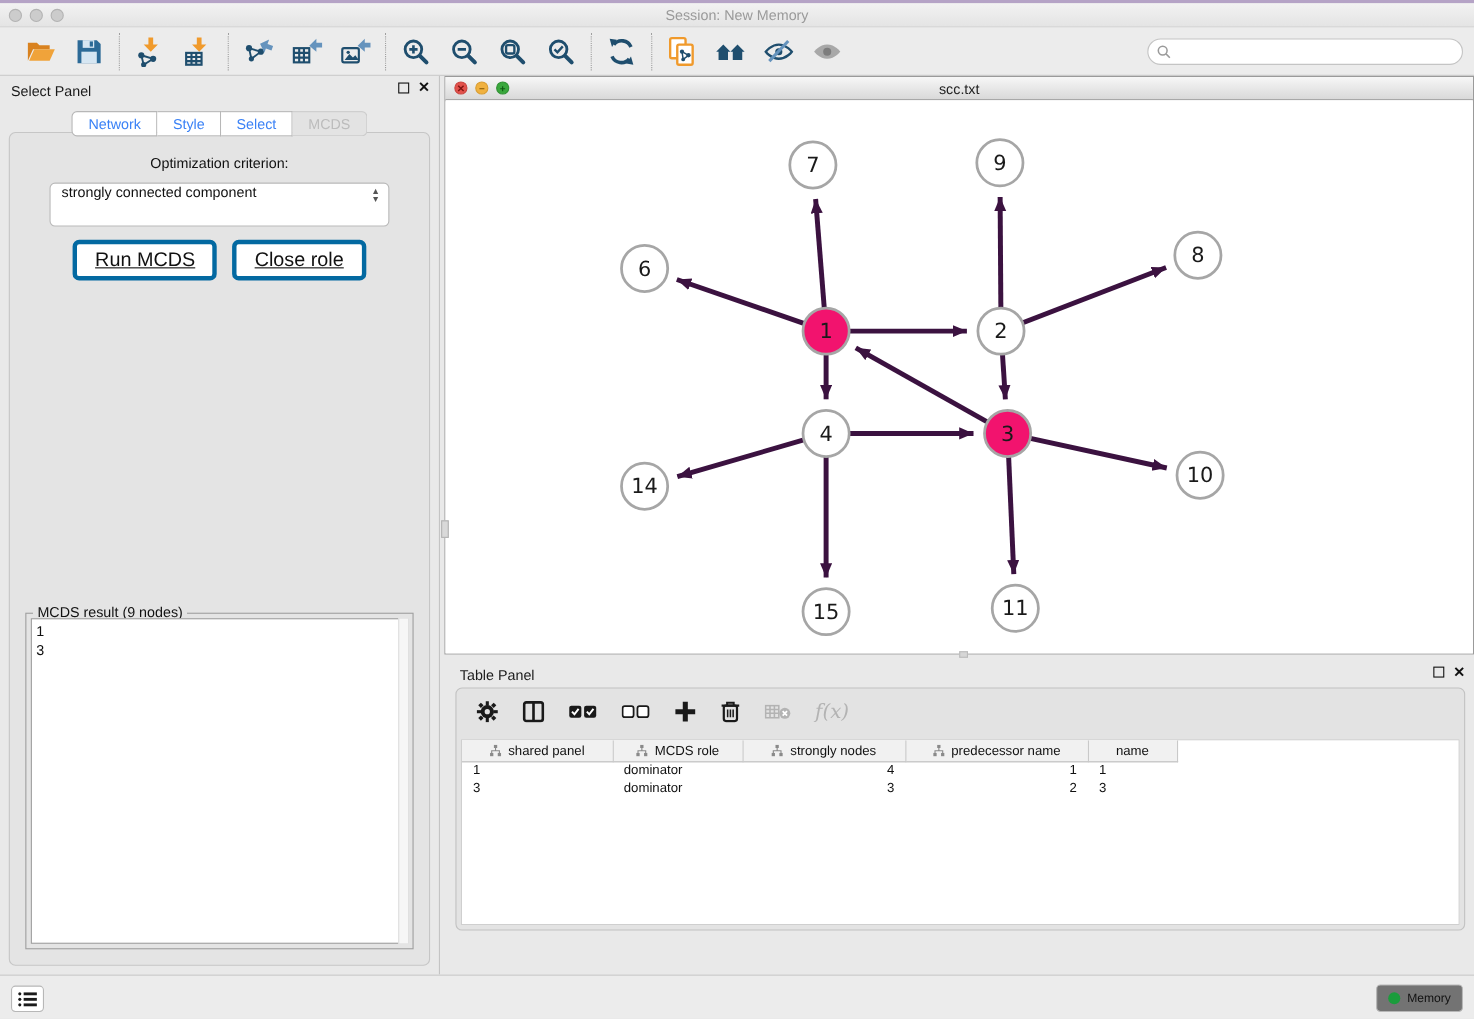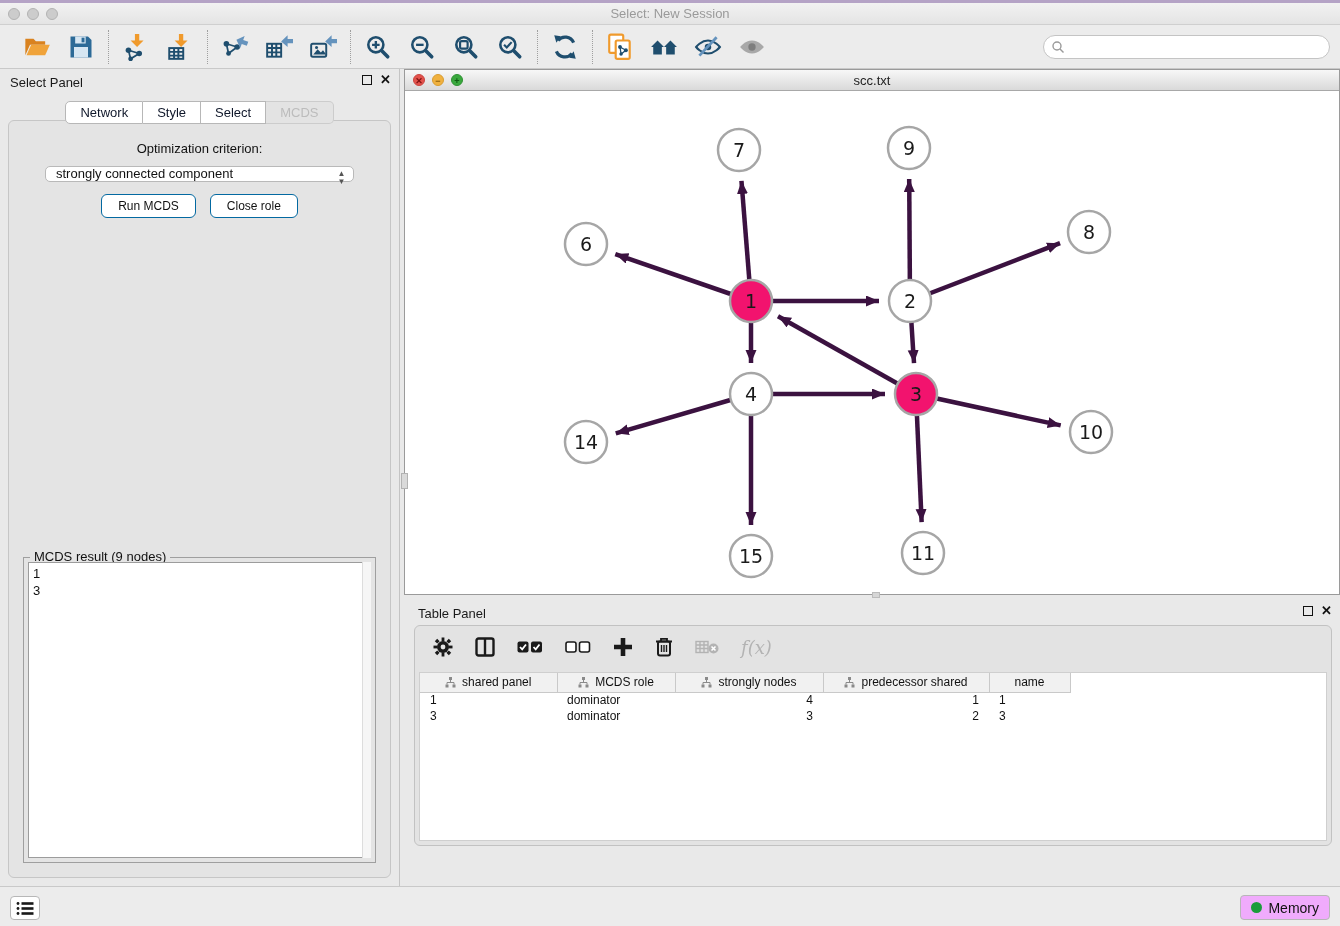--- a/index.html
+++ b/index.html
@@ -22,30 +22,30 @@
   .searchbox { width:287px; height:24px; background:#fff; border:1px solid #c4c4c4; border-radius:12px; display:flex; align-items:center; padding-left:7px; }
   .searchbox input { border:none; outline:none; flex:1; height:20px; font-size:13px; background:transparent; }
 
   
   .control-panel { position:absolute; left:0; top:66px; width:400px; bottom:40px; background:#e9e9e9; border-right:1px solid #c4c4c4; }
   .panel-header { position:relative; height:26px; padding:6px 10px 0 10px; font-size:13px; color:#1a1a1a; }
   .panel-header .hicons { position:absolute; right:8px; top:6px; display:flex; gap:8px; align-items:center; }
   .float-btn { width:10px; height:10px; border:1.6px solid #111; display:inline-block; }
   .close-btn { font-size:13px; font-weight:bold; color:#111; line-height:10px; }
   .cp-tabs { position:relative; z-index:2; display:flex; justify-content:center; margin-top:6px; }
-  .seg { border:1px solid #b7b7b7; background:#fff; color:#0f172a; font-size:13px; padding:3px 14px; border-left-width:0; }
+  .seg { border:1px solid #b7b7b7; background:#fff; color:#3b82f6; font-size:13px; padding:3px 14px; border-left-width:0; }
   .seg:first-child { border-left-width:1px; border-radius:5px 0 0 5px; }
   .seg:last-child { border-radius:0 5px 5px 0; }
   .seg.disabled { background:#e3e3e3; color:#bcbcbc; border-color:#cccccc; }
   .cp-body { position:absolute; left:8px; right:8px; top:51px; bottom:8px; background:#e4e4e4; border:1px solid #c6c6c6; border-radius:6px; }
   .opt-label { text-align:center; margin-top:20px; font-size:13px; color:#111; }
-  .selectbox { position:relative; margin:10px 36px 0 36px; height:16px; background:#fff; border:1px solid #b9b9b9; border-radius:5px; font-size:13px; display:flex; align-items:flex-end; padding:0 24px 0 10px; color:#111; }
+  .selectbox { position:relative; margin:10px 36px 0 36px; height:40px; background:#fff; border:1px solid #b9b9b9; border-radius:5px; font-size:13px; display:flex; align-items:flex-start; padding:0 24px 0 10px; color:#111; }
   .selectbox .stepper { position:absolute; right:5px; top:3px; width:13px; height:17px; color:#555; font-size:8px; line-height:8px; text-align:center; }
   .cp-buttons { display:flex; justify-content:center; gap:14px; margin-top:12px; }
-  .btn { background:#fff; border:1px solid #0369a1; border-radius:6px; font-size:12px; padding:4px 16px; color:#111; }
+  .btn { background:#fff; border:4px solid #0369a1; border-radius:6px; font-size:18px; padding:4px 16px; color:#111;text-decoration:underline; }
   .groupbox { position:absolute; left:6px; right:6px; top:428px; bottom:6px; border:1px solid #9f9f9f; margin:8px; }
   .gb-label { position:absolute; left:6px; top:-9px; background:#e4e4e4; padding:0 4px; font-size:13px; color:#111; }
   .gb-text { position:absolute; inset:4px; background:#fff; border:1px solid #9c9c9c; font-size:13px; line-height:17px; padding:2px 4px; white-space:pre-line; color:#111; }
   .gb-scroll { position:absolute; right:4px; top:4px; bottom:4px; width:9px; background:#f6f6f6; border-left:1px solid #ddd; }
 
   
   .net-frame { position:absolute; left:404px; top:66px; right:0; height:526px; border:1px solid #9a9a9a; background:#fff; }
   .net-title { position:relative; height:21px; background:linear-gradient(#f7f7f7,#d9d9d9); border-bottom:1px solid #a8a8a8; }
   .net-title .title { position:absolute; left:0; right:0; top:3px; text-align:center; font-size:13px; color:#222; }
   .mac-lights { position:absolute; left:8px; top:4px; display:flex; gap:7px; }
@@ -68,35 +68,35 @@
   table.grid th { background:#f1f1f1; border-right:1px solid #c9c9c9; border-bottom:1px solid #c9c9c9; font-weight:normal; height:19px; color:#111; }
   table.grid th .hcell { display:flex; align-items:center; justify-content:center; gap:6px; }
   table.grid td { height:16px; padding:0 10px; color:#111; }
   td.num { text-align:right; }
   .tp-tabs { position:absolute; left:0; right:0; bottom:8px; display:flex; justify-content:center; }
   .tp-tabs .seg { padding:2px 12px; }
 
   
   .statusbar { position:absolute; left:0; bottom:0; right:0; height:40px; background:#ececec; border-top:1px solid #c9c9c9; }
   .list-btn { position:absolute; left:10px; top:9px; width:30px; height:24px; background:#fff; border:1px solid #b7b7b7; border-radius:4px; display:flex; align-items:center; justify-content:center; }
-  .mem-btn { position:absolute; right:10px; top:8px; height:25px; background:#f0abfc; border:1px solid #b7b7b7; border-radius:4px; display:flex; align-items:center; gap:6px; padding:0 10px; font-size:14px; color:#111; }
+  .mem-btn { position:absolute; right:10px; top:8px; height:25px; background:#737373; border:1px solid #b7b7b7; border-radius:4px; display:flex; align-items:center; gap:6px; padding:0 10px; font-size:11px; color:#111; }
   .mem-dot { width:11px; height:11px; border-radius:50%; background:#1b9c3c; }
 </style>
 </head>
 <body>
 
 <div class="window">
 
   <div class="titlebar">
     <div class="traffic">
       <span class="dot"></span>
       <span class="dot"></span>
       <span class="dot"></span>
     </div>
-    <div class="title">Select: New Session</div>
+    <div class="title">Session: New Memory</div>
   </div>
 
   <div class="toolbar">
     <div class="tbgroup">
       <span class="tbicon">
         <svg viewBox="0 0 24 24">
             <path fill="#d9821f" d="M2 5h7l2 2h8v3H6l-4 9z"></path>
             <path fill="#f0a33a" d="M7 10h16l-4 9H3z"></path>
           </svg>
       </span>
@@ -468,21 +468,21 @@
               <th>
                   <span class="hcell">
                     <svg width="11" height="11" viewBox="0 0 11 11">
                       <g fill="#8a8a8a">
                         <rect x="4" y="0" width="3" height="3"></rect>
                         <rect x="0.5" y="7.5" width="3" height="3"></rect>
                         <rect x="7.5" y="7.5" width="3" height="3"></rect>
                         <path d="M5.5 3v2.5M2 7.5V5.5h7v2" stroke="#8a8a8a" fill="none" stroke-width="1"></path>
                       </g>
                     </svg>
-                    <span>predecessor shared</span>
+                    <span>predecessor name</span>
                   </span>
                 </th>
               <th>
                   <span class="hcell">
                     <span>name</span>
                   </span>
                 </th>
             </tr>
           </thead>
           <tbody>

